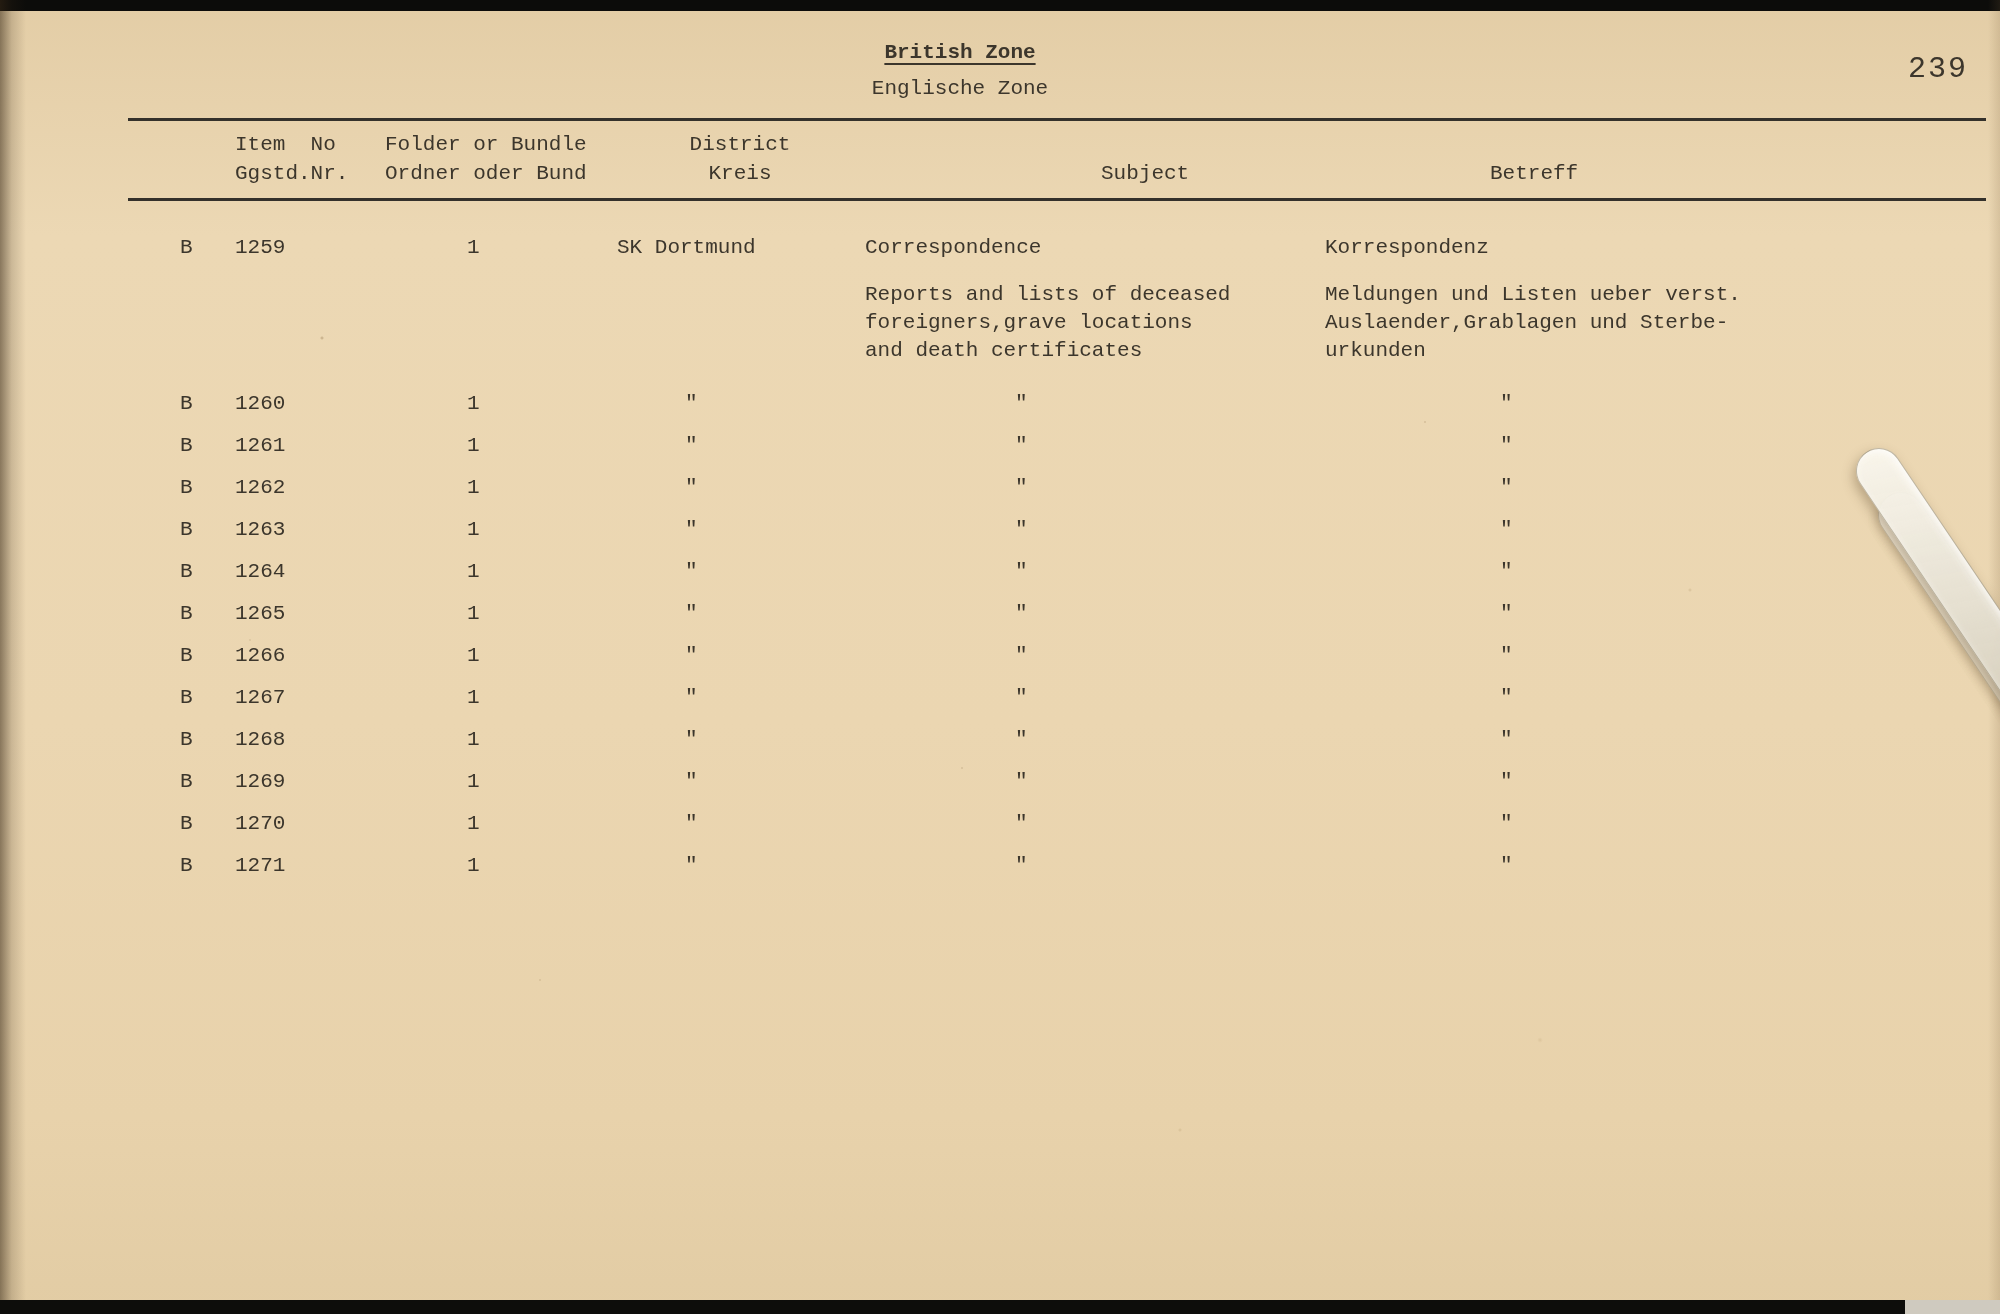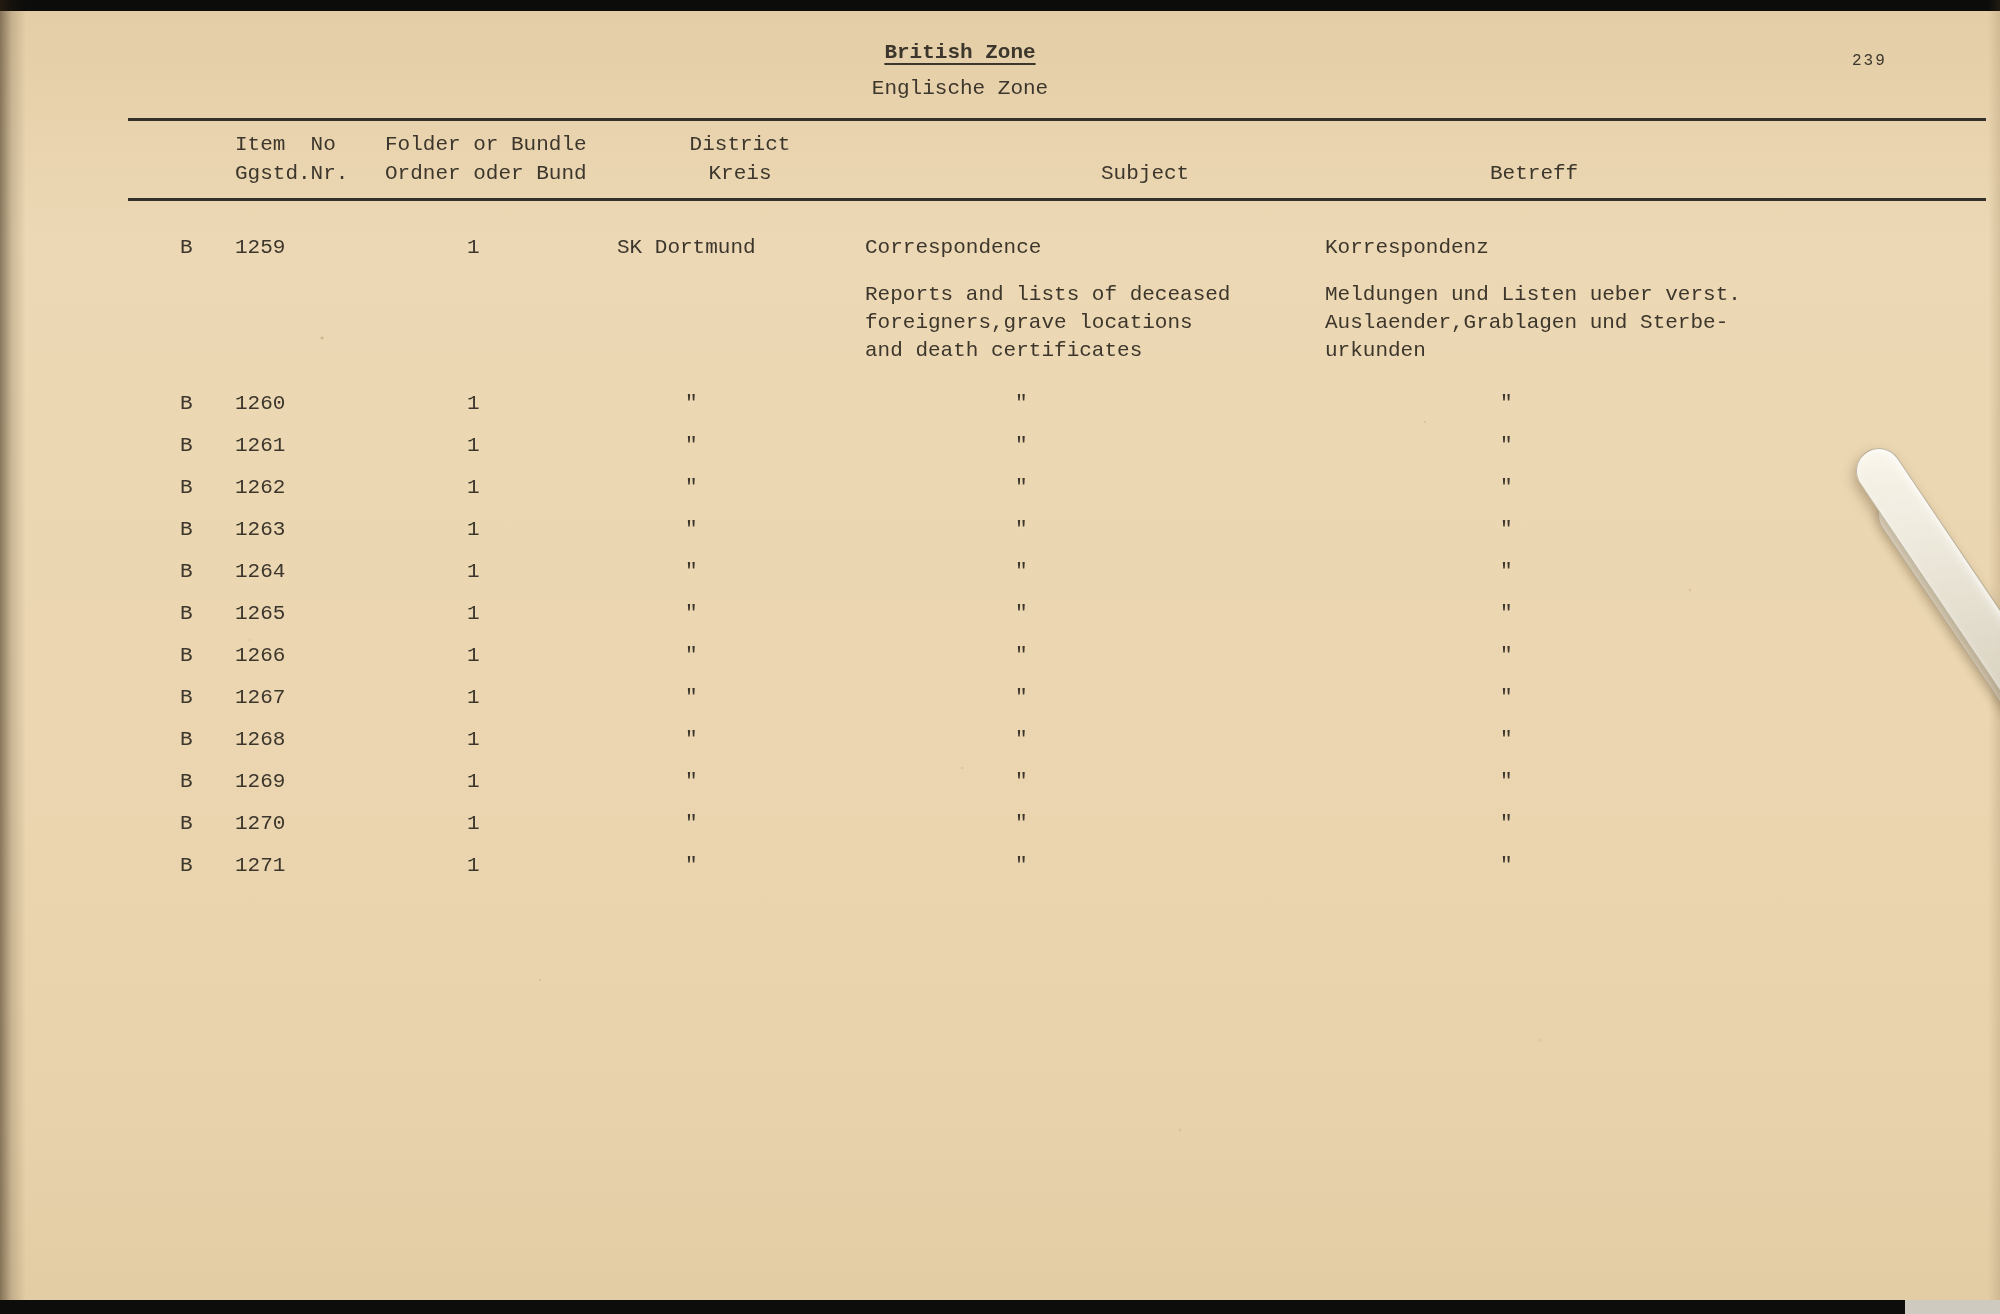--- a/index.html
+++ b/index.html
@@ -50,22 +50,22 @@
       radial-gradient(circle 2px at 1425px 422px, rgba(120,90,50,.30), transparent 70%),
       radial-gradient(circle 2px at 962px 768px, rgba(120,90,50,.28), transparent 70%),
       radial-gradient(circle 3px at 1690px 590px, rgba(140,110,60,.22), transparent 70%),
       radial-gradient(circle 2px at 540px 980px, rgba(120,90,50,.25), transparent 70%),
       radial-gradient(circle 3px at 1180px 1130px, rgba(140,110,60,.20), transparent 70%),
       radial-gradient(circle 2px at 250px 640px, rgba(120,90,50,.22), transparent 70%),
       radial-gradient(circle 4px at 1540px 1040px, rgba(150,120,70,.15), transparent 70%);
   }
 
   .pagenum {
-    position: absolute; top: 52px; left: 1852px;
-    font-size: 16px; letter-spacing: 2px;
+    position: absolute; top: 52px; left: 1908px;
+    font-size: 30px; letter-spacing: 2px;
   }
 
   .title-block { width: 1920px; text-align: center; padding-top: 40px; }
   .title {
     display: inline-block;
     font-size: 21px; font-weight: bold;
     text-decoration: underline;
     text-underline-offset: 5px;
     text-decoration-thickness: 2px;
     line-height: 26px;

